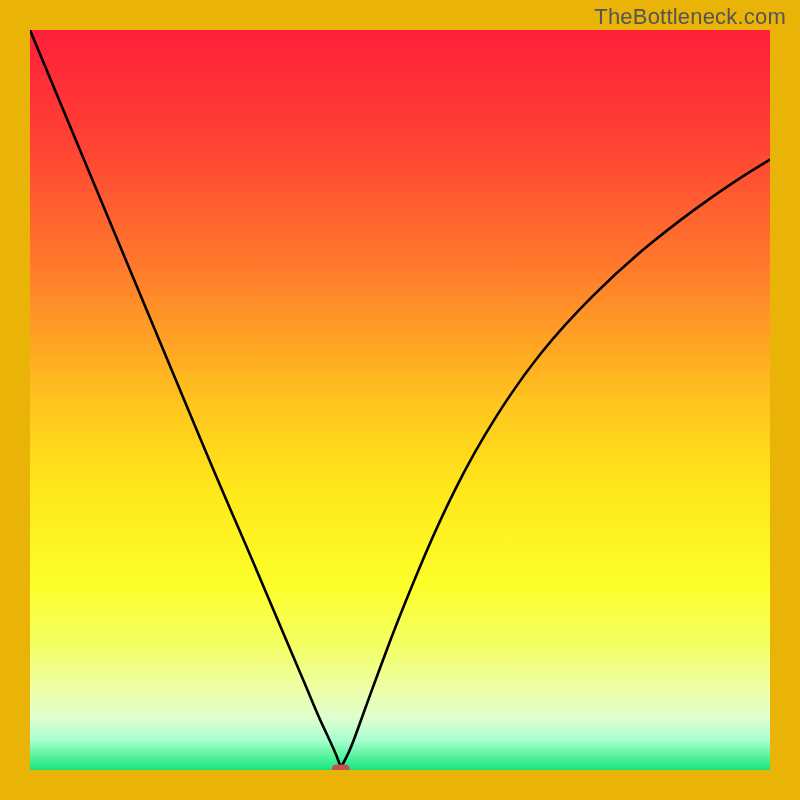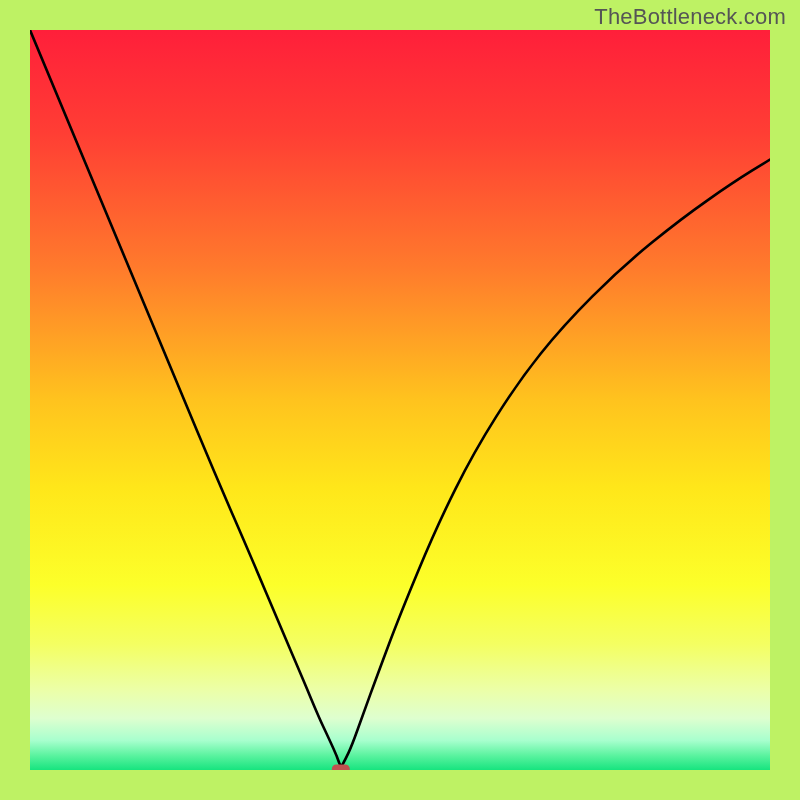--- a/index.html
+++ b/index.html
@@ -7,21 +7,21 @@
     padding: 0;
     width: 800px;
     height: 800px;
     background: #000000;
     overflow: hidden;
     font-family: Arial, Helvetica, sans-serif;
   }
   .outer {
     width: 800px;
     height: 800px;
-    background: #bef264;
+    background: #eab308;
     position: relative;
   }
   .watermark {
     position: absolute;
     top: 4px;
     right: 14px;
     color: #555555;
     font-size: 22px;
     font-weight: 500;
     letter-spacing: 0.2px;

